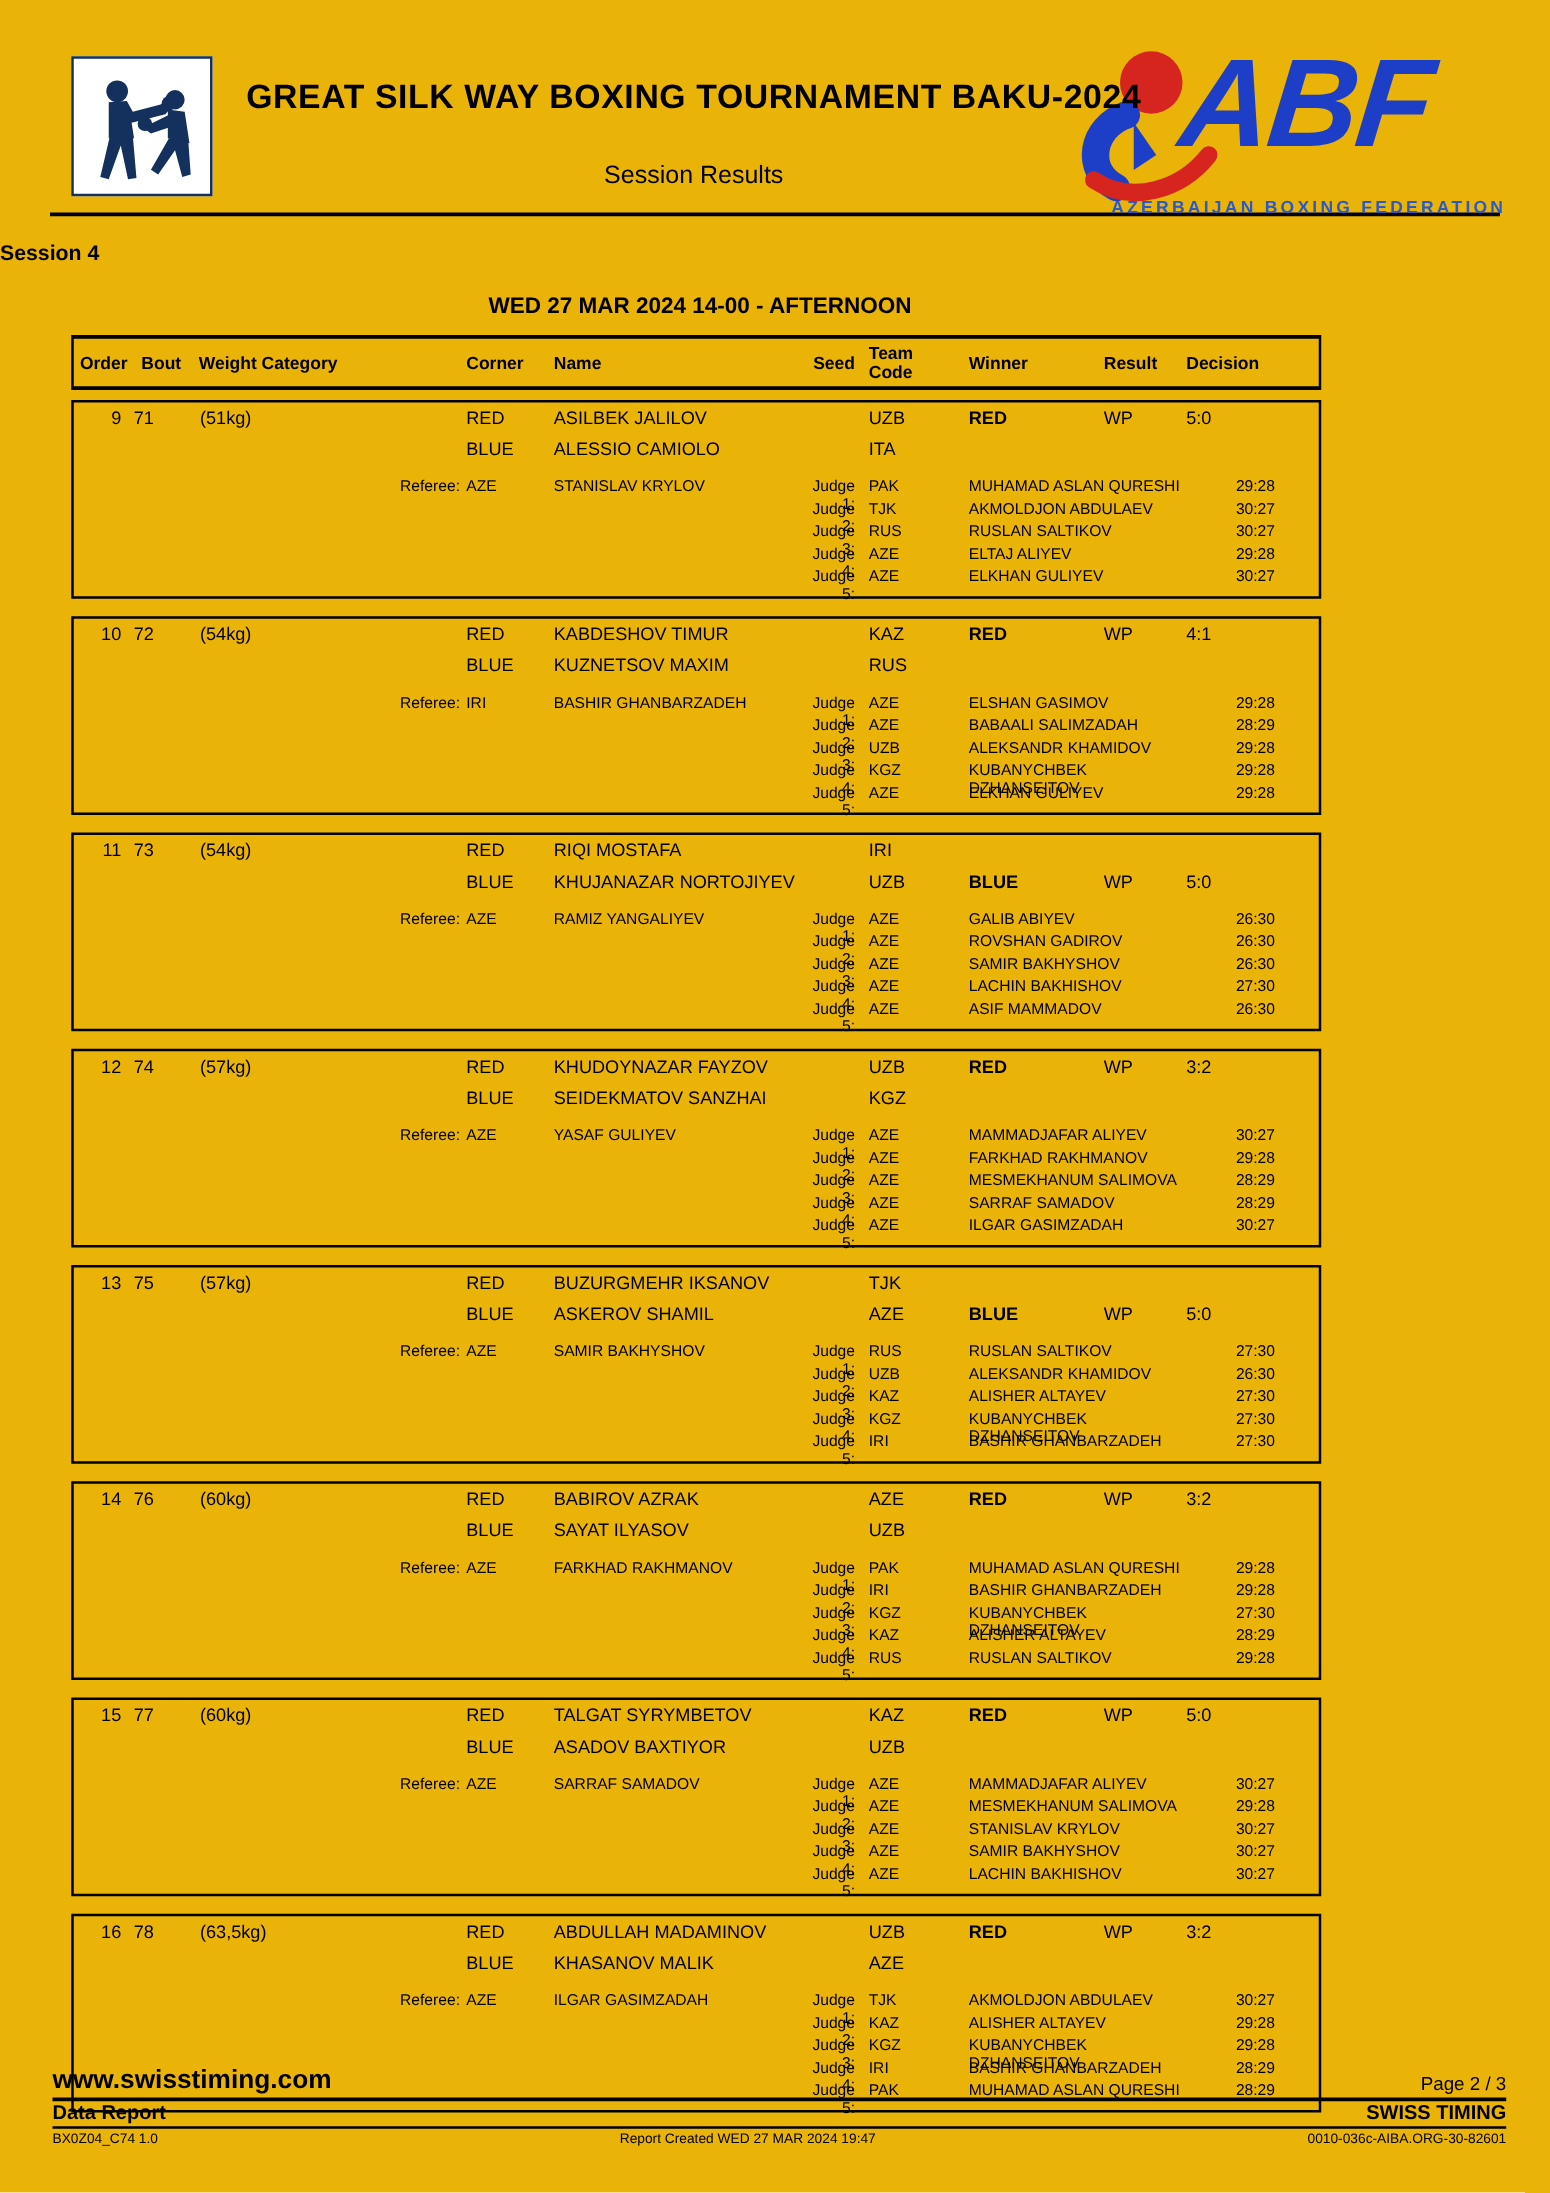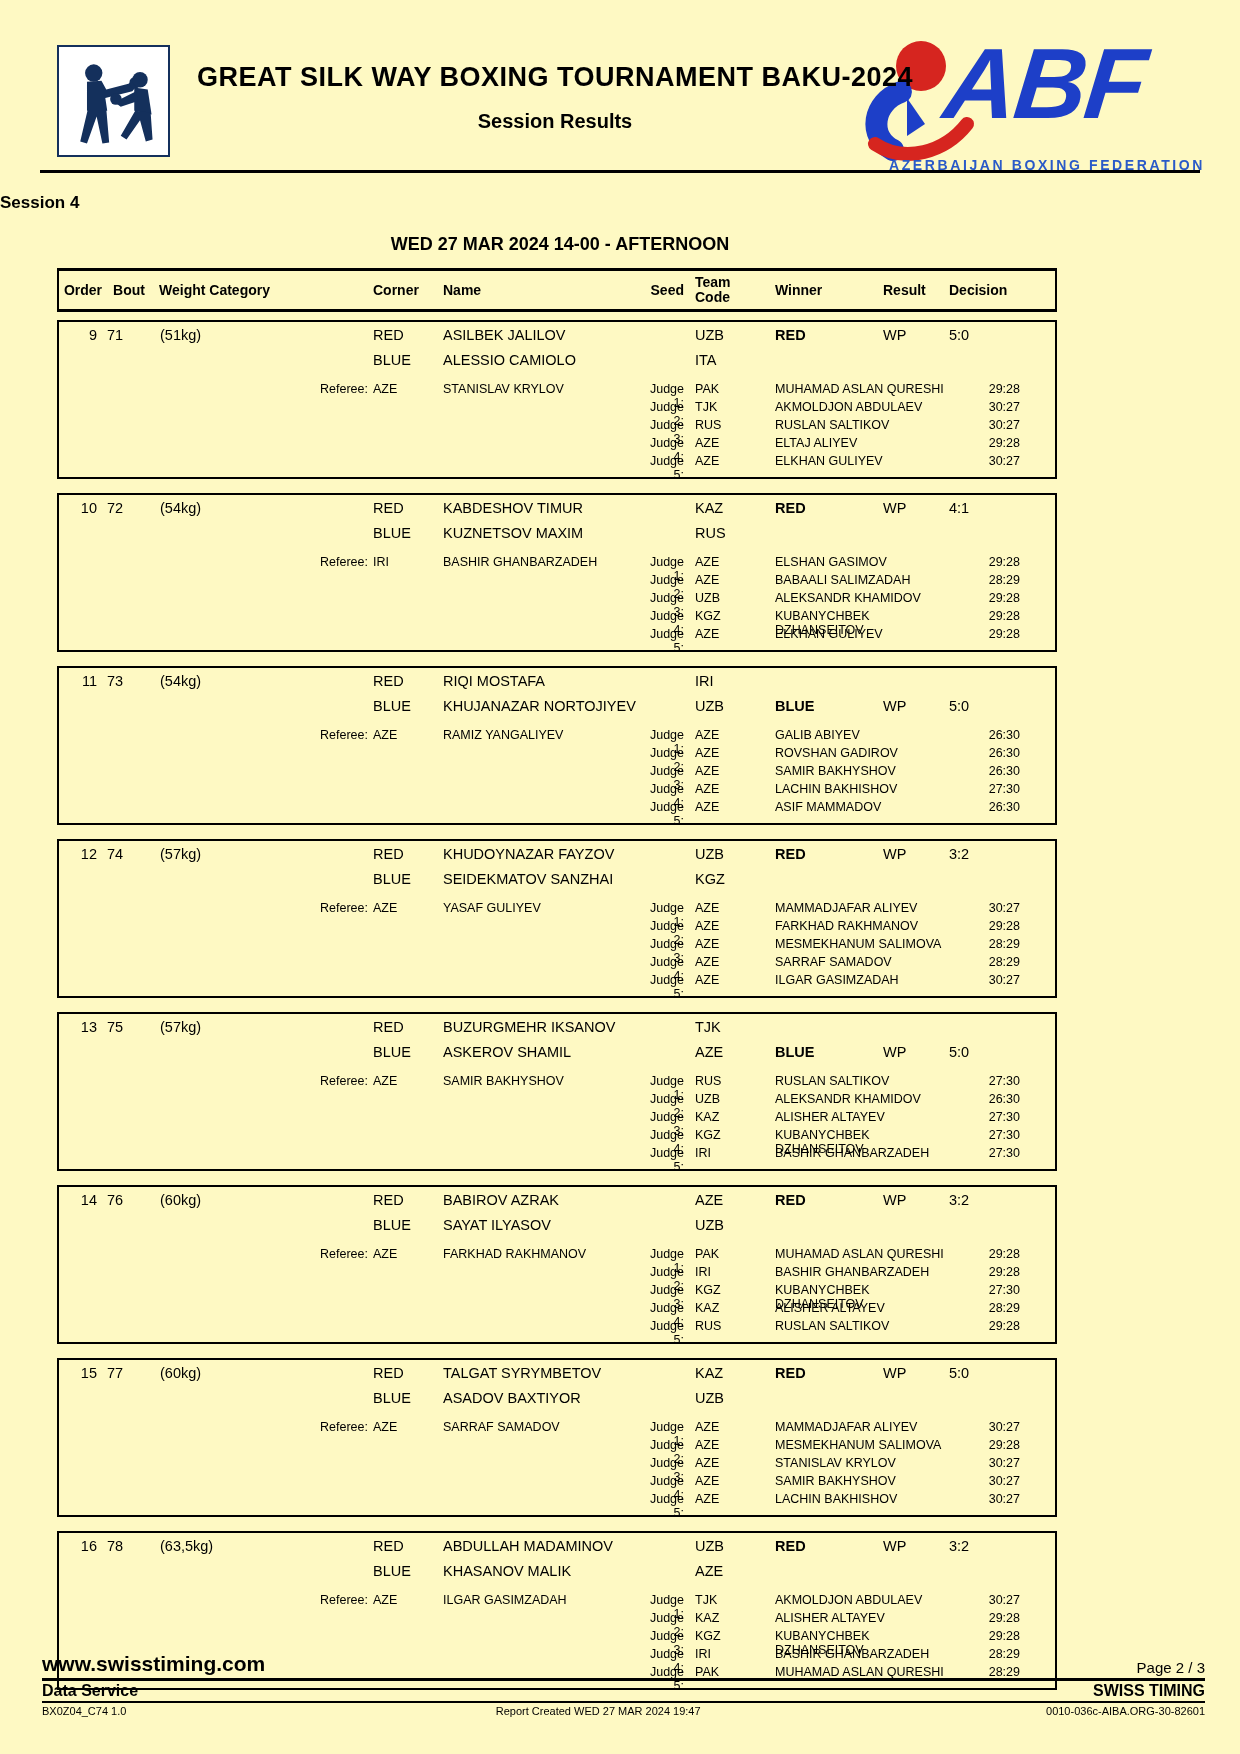--- a/index.html
+++ b/index.html
@@ -1,29 +1,29 @@
 <!DOCTYPE html>
 <html><head>
 <meta charset="utf-8">
 <style>
   * { margin:0; padding:0; box-sizing:border-box; }
   html,body { background:#ffffff; }
   .page {
-    position:relative; width:1240px; height:1754px; background:#fef9c3;
+    position:relative; width:1240px; height:1754px; background:#eab308;
     font-family:"Liberation Sans", sans-serif; color:#000; overflow:hidden;
   }
   
   .logo-box {
     position:absolute; left:57px; top:45px; width:113px; height:112px;
     border:2px solid #14305c; background:#fff;
   }
   .logo-box svg { width:100%; height:100%; display:block; }
   .title-wrap { position:absolute; left:0; top:62px; width:1110px; text-align:center; z-index:3; }
   .main-title { font-size:27px; font-weight:bold; letter-spacing:0.5px; }
-  .sub-title  { font-size:20px; font-weight:bold; margin-top:17px; }
+  .sub-title  { font-size:20px; font-weight:normal; margin-top:36px; }
   .abf-logo { position:absolute; left:835px; top:38px; width:370px; height:135px; z-index:1; }
   .abf-mark { position:absolute; left:20px; top:2px; width:125px; height:128px; }
   .abf-word {
     position:absolute; left:110px; top:-12px; font-size:100px; font-weight:bold;
     font-style:italic; color:#1d3fc8; transform:skewX(-6deg); letter-spacing:-2px;
   }
   .abf-fed {
     position:absolute; right:0px; bottom:0px; font-size:14px; font-weight:bold;
     letter-spacing:2.6px; color:#2a5ac8; white-space:nowrap;
   }
@@ -909,21 +909,21 @@
 </div>
   </div>
 
   <div class="footer">
     <div class="f-row">
       <span class="f-site">www.swisstiming.com</span>
       <span class="f-page">Page 2 / 3</span>
     </div>
     <div class="f-line-thick"></div>
     <div class="f-row">
-      <span class="f-ds">Data Service</span>
+      <span class="f-ds">Data Report</span>
       <span class="f-st">SWISS TIMING</span>
     </div>
     <div class="f-line-thin"></div>
     <div class="f-row f-small">
       <span>BX0Z04_C74 1.0</span>
       <span class="mid">Report Created  WED 27 MAR 2024 19:47</span>
       <span class="right">0010-036c-AIBA.ORG-30-82601</span>
     </div>
   </div>
 

